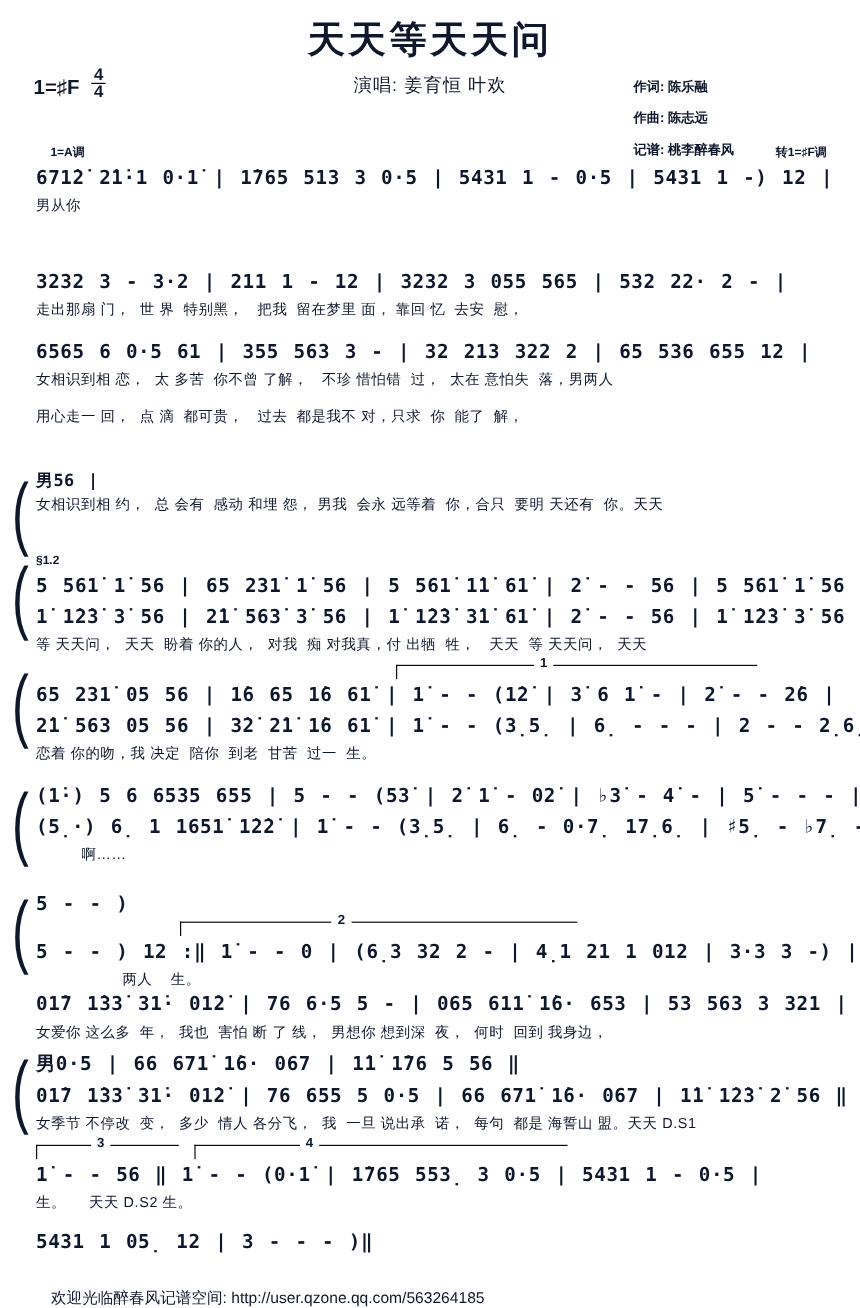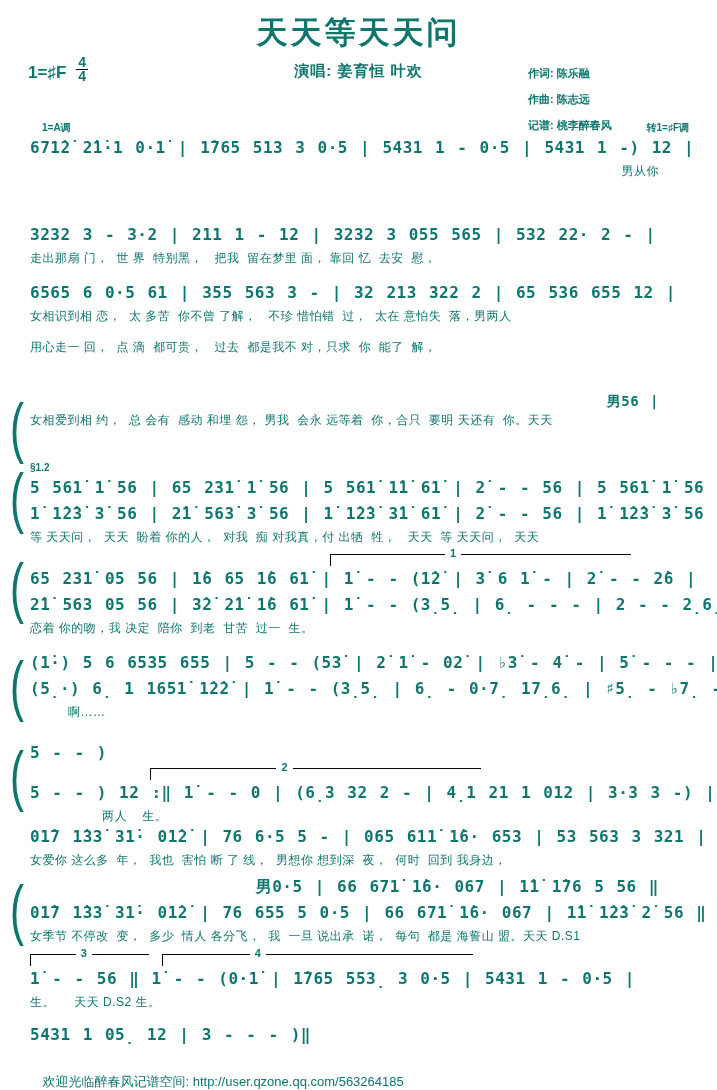--- a/index.html
+++ b/index.html
@@ -1,37 +1,37 @@
 <!DOCTYPE html>
 <html><head>
 <meta charset="utf-8">
 <style>
   html,body{margin:0;padding:0;background:#999;}
   .page{
-    position:relative;width:717px;height:1090px;background:#ffffff;color:#0f766e;
+    position:relative;width:717px;height:1090px;background:#ffffff;color:#0f172a;
     font-family:"Liberation Sans","DejaVu Sans",sans-serif;overflow:hidden;
   }
   .title{position:absolute;top:12px;left:0;width:100%;text-align:center;
     font-size:31px;font-weight:bold;letter-spacing:3px;}
   .performer{position:absolute;top:62px;left:0;width:100%;text-align:center;
-    font-size:15px;font-weight:bold;letter-spacing:1px;}
+    font-size:15px;font-weight:normal;letter-spacing:1px;}
   .credits{position:absolute;top:60px;left:528px;font-size:11px;font-weight:bold;line-height:26px;}
   .credits div{white-space:pre;}
   .keysig{position:absolute;top:56px;left:28px;font-size:17px;font-weight:bold;display:flex;align-items:flex-end;gap:10px;}
   .frac{display:inline-flex;flex-direction:column;align-items:center;font-size:14px;line-height:13px;}
   .frac .ft{border-bottom:1.5px solid #0a0a0a;padding:0 2px;}
   .sys{position:absolute;left:30px;width:665px;}
   .not{font-family:"DejaVu Sans Mono","Liberation Mono",monospace;font-weight:bold;
     font-size:16px;line-height:26px;letter-spacing:.5px;word-spacing:2px;white-space:pre;}
   .lyr{font-size:12px;line-height:20px;white-space:pre;letter-spacing:.5px;}
   .lab{font-size:10px;line-height:12px;font-weight:bold;}
   .labrow{position:relative;height:13px;}
   .labrow .ll{position:absolute;left:12px;top:0;}
   .labrow .lr{position:absolute;right:6px;top:0;}
-  .right-align{text-align:right;padding-right:36px;}
+  .right-align{text-align:left;padding-right:36px;}
   .brace{position:absolute;left:-20px;top:2px;font-size:42px;font-weight:normal;
     transform:scaleY(1.6);transform-origin:top;line-height:1;}
   .voltarow{position:relative;height:14px;}
   .volta{position:absolute;top:2px;height:11px;border-top:1.5px solid #0a0a0a;border-left:1.5px solid #0a0a0a;}
   .volta .vnum{position:absolute;top:-8px;left:38%;background:#fff;padding:0 5px;font-size:11px;font-weight:bold;}
   .footer{position:absolute;top:1058px;left:28px;font-size:13px;white-space:pre;}
 </style>
 </head>
 <body>
 
@@ -73,21 +73,21 @@
     <div class="lyr">女相识到相 恋，  太 多苦  你不曾 了解，   不珍 惜怕错  过，  太在 意怕失  落，男两人</div>
   </div>
 
   <div class="sys" style="top:337px">
     <div class="lyr">用心走一 回，  点 滴  都可贵，   过去  都是我不 对，只求  你  能了  解，</div>
   </div>
 
   <div class="sys" style="top:392px">
     <span class="brace">(</span>
     <div class="not right-align" style="font-size:14px;line-height:18px">男56 |</div>
-    <div class="lyr">女相爱到相 约，  总 会有  感动 和埋 怨， 男我  会永 远等着  你，合只  要明 天还有  你。天天</div>
+    <div class="lyr">女相识到相 约，  总 会有  感动 和埋 怨， 男我  会永 远等着  你，合只  要明 天还有  你。天天</div>
   </div>
 
   <div class="sys" style="top:462px">
     <span class="brace">(</span>
     <div class="labrow">
         <span class="lab ll" style="left:0">§1.2</span>
       </div>
     <div class="not">5 561̇ 1̇ 56 | 65 231̇ 1̇ 56 | 5 561̇ 1̇1̇ 61̇ | 2̇ - - 56 | 5 561̇ 1̇ 56 |</div>
     <div class="not">1̇ 1̇2̇3̇ 3̇ 56 | 2̇1̇ 563̇ 3̇ 56 | 1̇ 1̇2̇3̇ 3̇1̇ 61̇ | 2̇ - - 56 | 1̇ 1̇2̇3̇ 3̇ 56 |</div>
     <div class="lyr">等 天天问，  天天  盼着 你的人，  对我  痴 对我真，付 出牺  牲，   天天  等 天天问，  天天</div>

